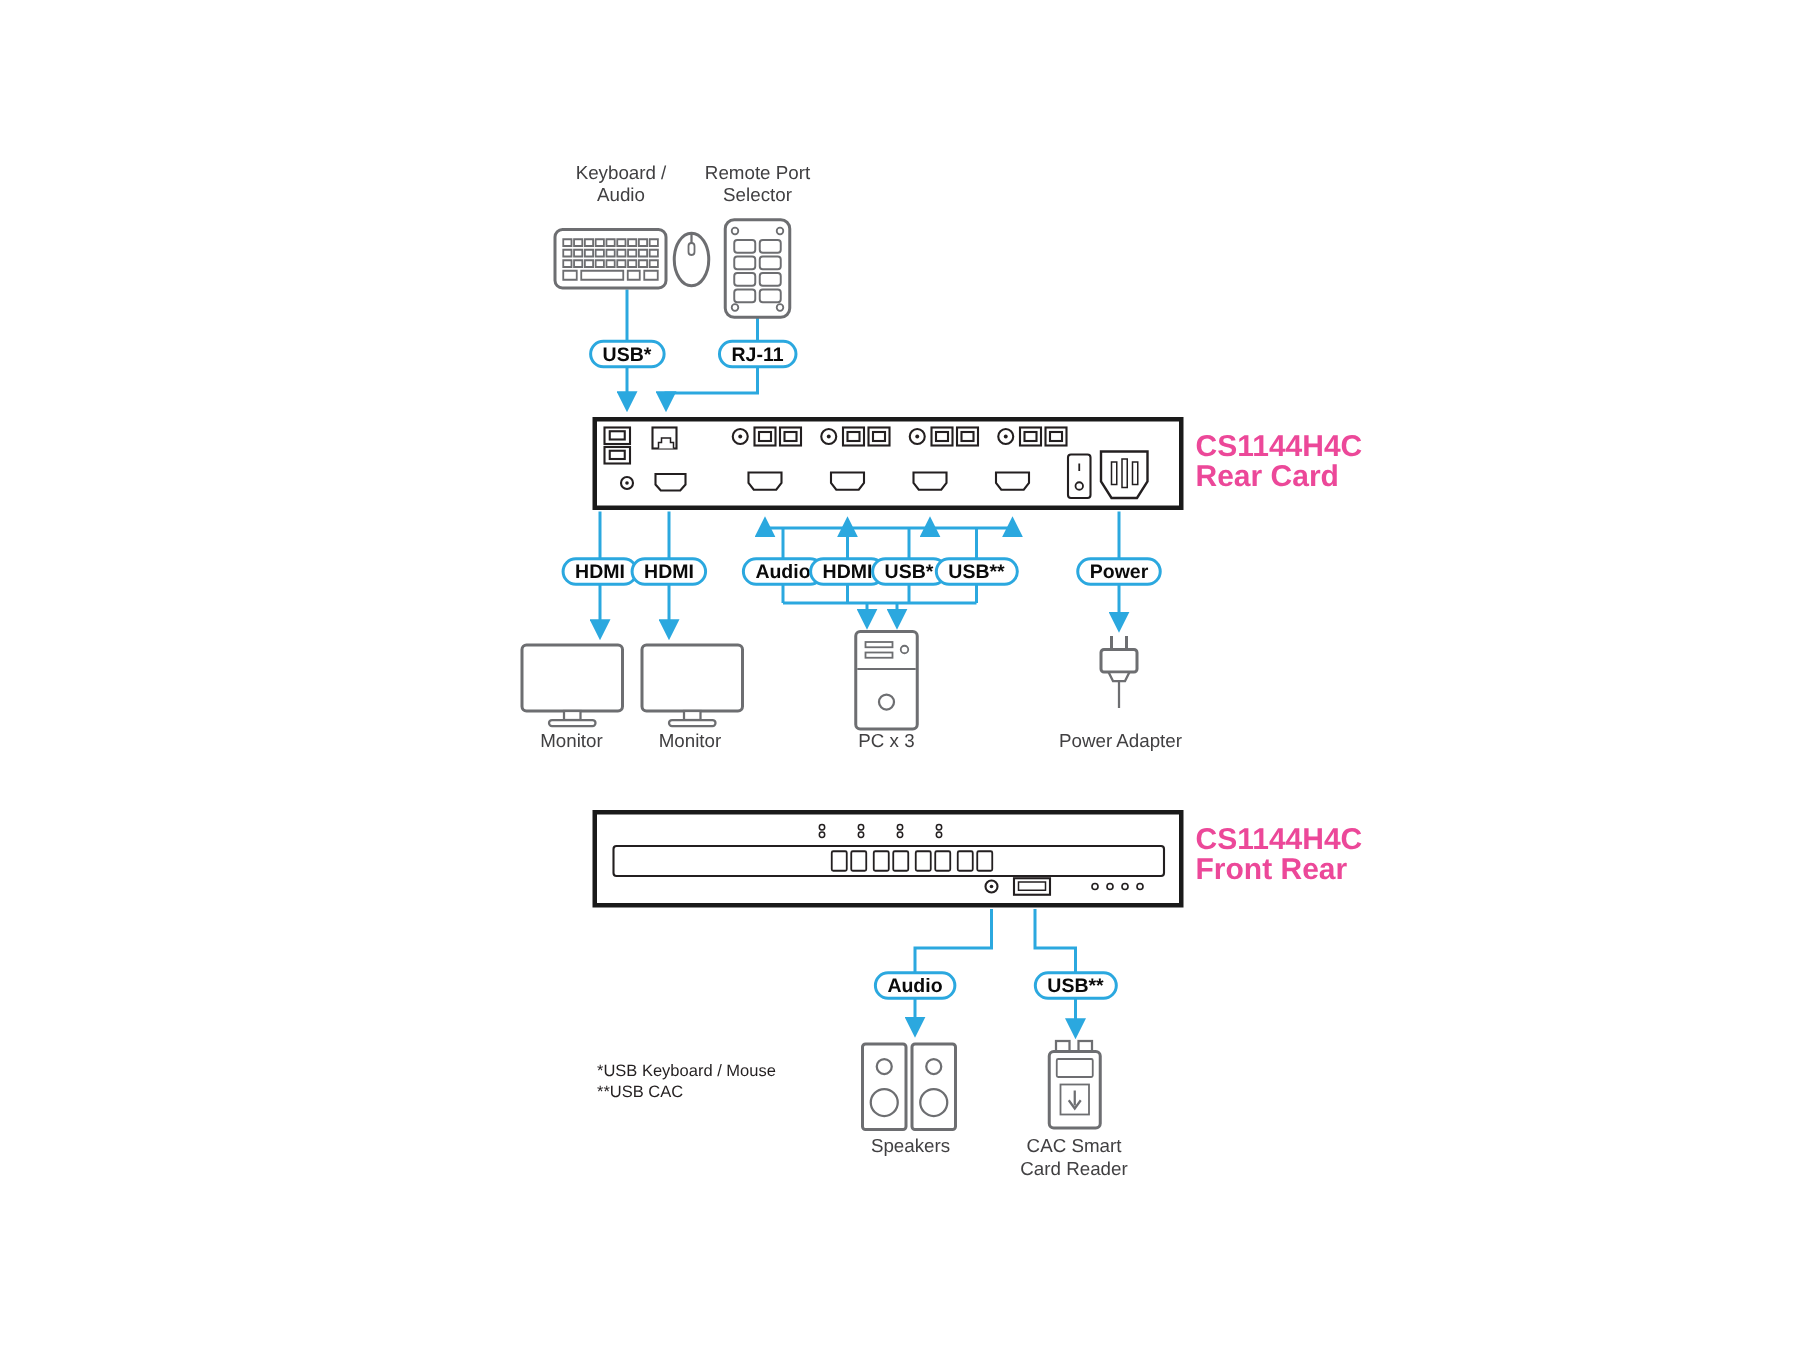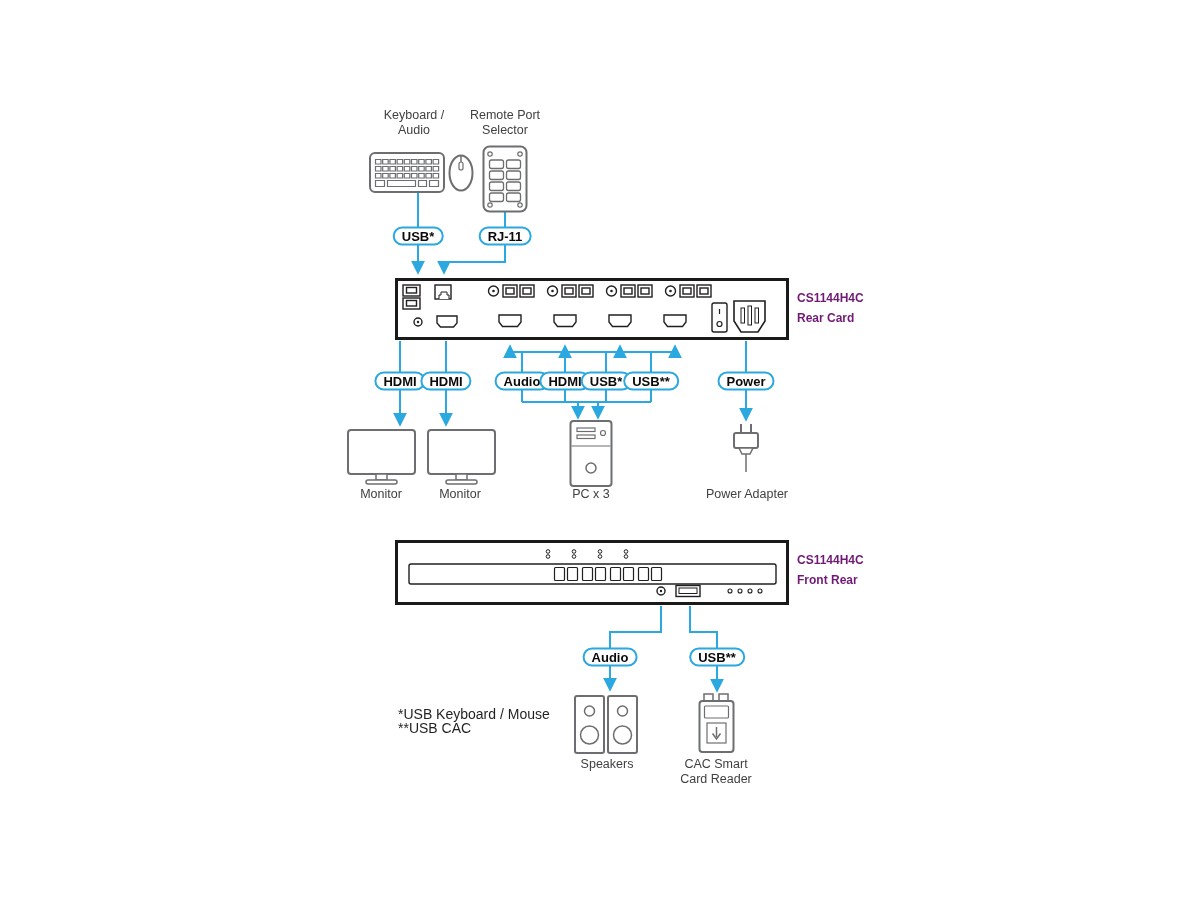--- a/index.html
+++ b/index.html
@@ -2,27 +2,27 @@
 <html><head>
 <meta charset="utf-8">
 <style>
   html,body{margin:0;padding:0;background:#ffffff;}
   .canvas{position:relative;width:1200px;height:900px;background:#ffffff;overflow:hidden;
           font-family:"Liberation Sans", sans-serif;}
   .art{position:absolute;left:0;top:0;}
   .label{position:absolute;transform:translateX(-50%);text-align:center;
          font-size:12.5px;line-height:15px;color:#414042;white-space:nowrap;}
   .label span{display:block;}
-  .panel-title{position:absolute;font-size:12px;line-height:20px;font-weight:600;
-               color:#701a75;white-space:nowrap;}
+  .panel-title{position:absolute;font-size:20px;line-height:20px;font-weight:600;
+               color:#ec4899;white-space:nowrap;}
   .panel-title span{display:block;}
   .pill{position:absolute;transform:translate(-50%,-50%);background:#ffffff;
         border:2px solid #2BA8DF;border-radius:10px;padding:1px 7px;
         font-size:13px;font-weight:700;color:#0a0a0a;white-space:nowrap;line-height:13px;}
-  .footnote{position:absolute;font-size:14px;line-height:14px;color:#231f20;text-align:left;}
+  .footnote{position:absolute;font-size:11px;line-height:14px;color:#231f20;text-align:left;}
   .footnote span{display:block;}
   .cline{fill:none;stroke:#2BA8DF;stroke-width:2;}
   .periph{stroke:#6d6e71;fill:#ffffff;}
 </style>
 </head>
 <body>
 
 <div class="canvas">
 
   <svg class="art" width="1200" height="900" viewBox="0 0 1200 900">

